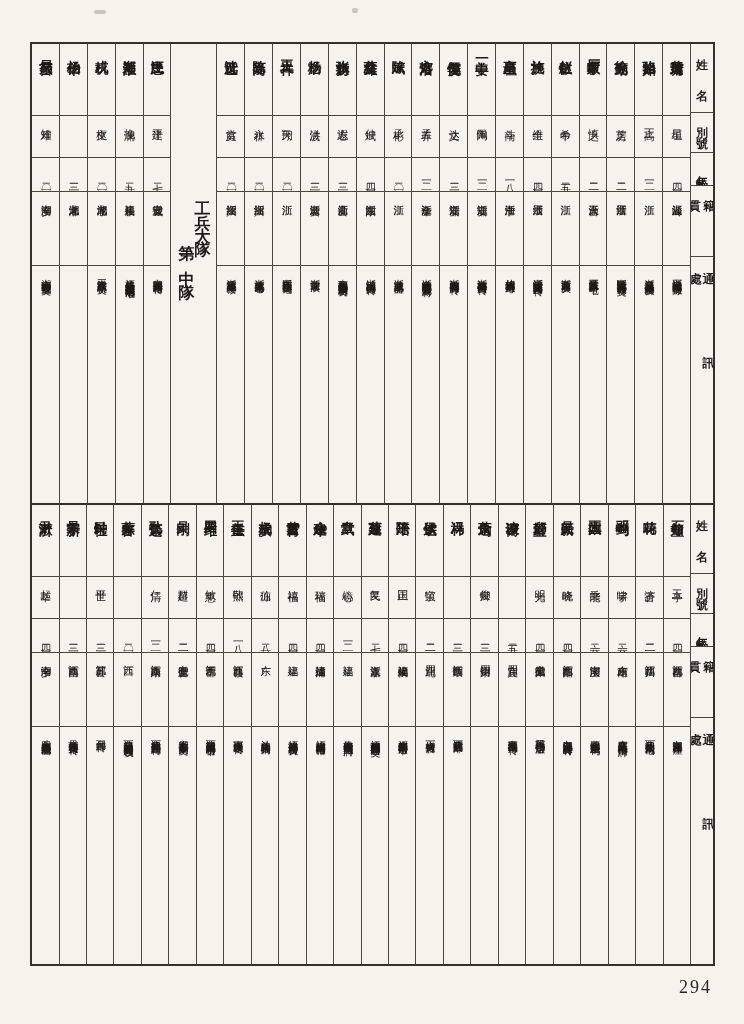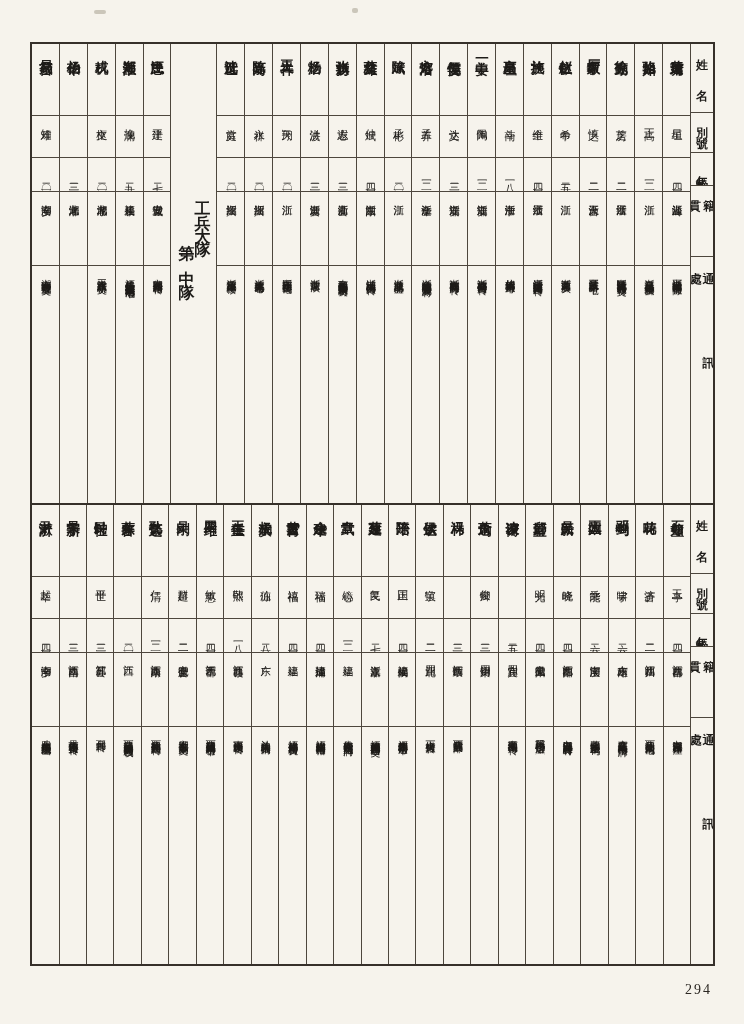--- a/index.html
+++ b/index.html
@@ -27,21 +27,21 @@
   .cell.addr .vt{font-size:10px;line-height:12.6px;letter-spacing:.5px}
   .labels .cell .vt{font-size:12px;font-weight:700}
   .labels .cell.name .vt{letter-spacing:30px}
   .labels .cell.alias .vt{letter-spacing:10px}
   .labels .cell.age .vt{letter-spacing:4px}
   .labels .cell.native .vt{letter-spacing:34px}
   .labels .cell.addr .vt{letter-spacing:84px}
   .unit .u1,.unit .u2{position:absolute;writing-mode:vertical-rl;text-orientation:upright;font-size:16px;font-weight:700;letter-spacing:13px;color:#1d1b18}
   .unit .u1{right:4px;top:145px}
   .unit .u2{left:4px;top:188px}
-  .pageno{position:absolute;right:32px;bottom:26px;font-size:14px;letter-spacing:2px;color:#2b2722}
+  .pageno{position:absolute;right:32px;bottom:26px;font-size:18px;letter-spacing:2px;color:#2b2722}
   .noise{position:absolute;background:#97907f;opacity:.45;border-radius:2px}
 </style>
 </head>
 <body>
 
 <div class="page">
   <div class="noise" style="left:94px;top:10px;width:12px;height:4px"></div>
   <div class="noise" style="left:352px;top:8px;width:6px;height:5px"></div>
 
   <div class="frame">

